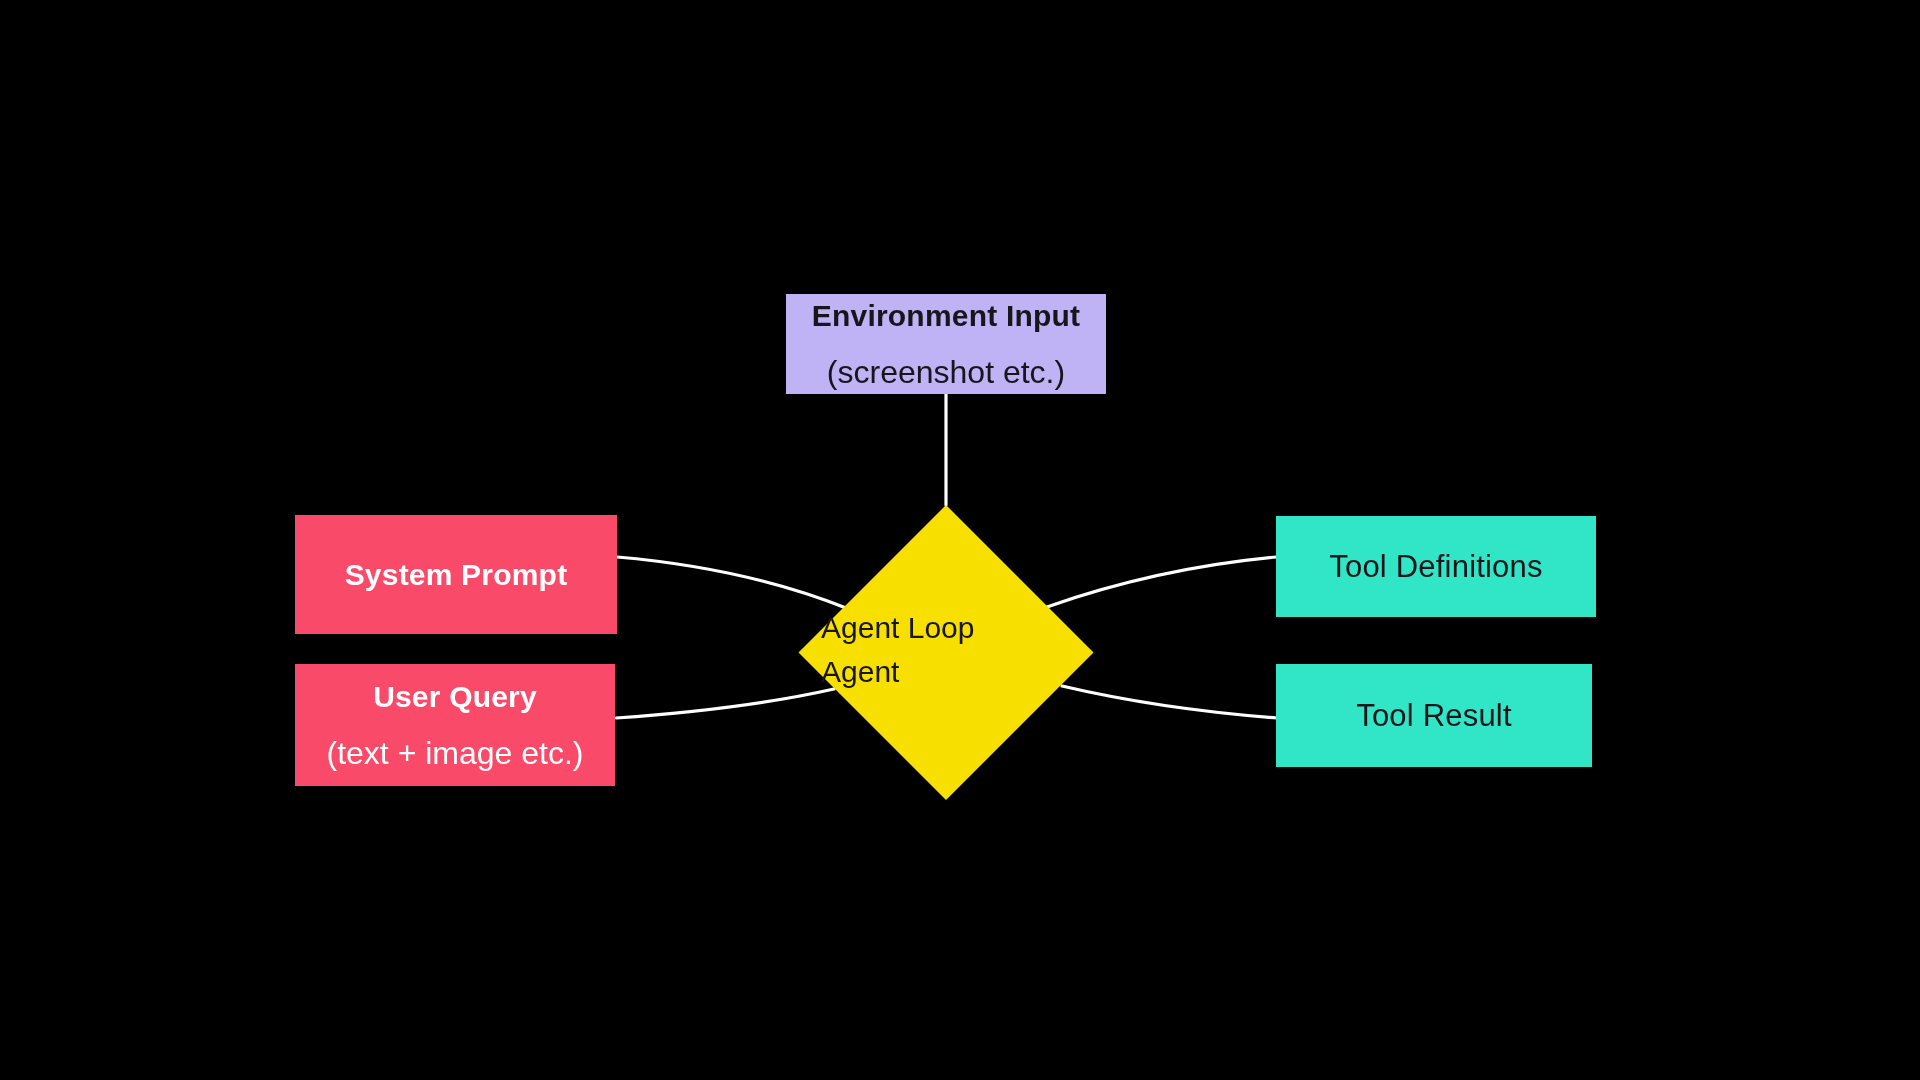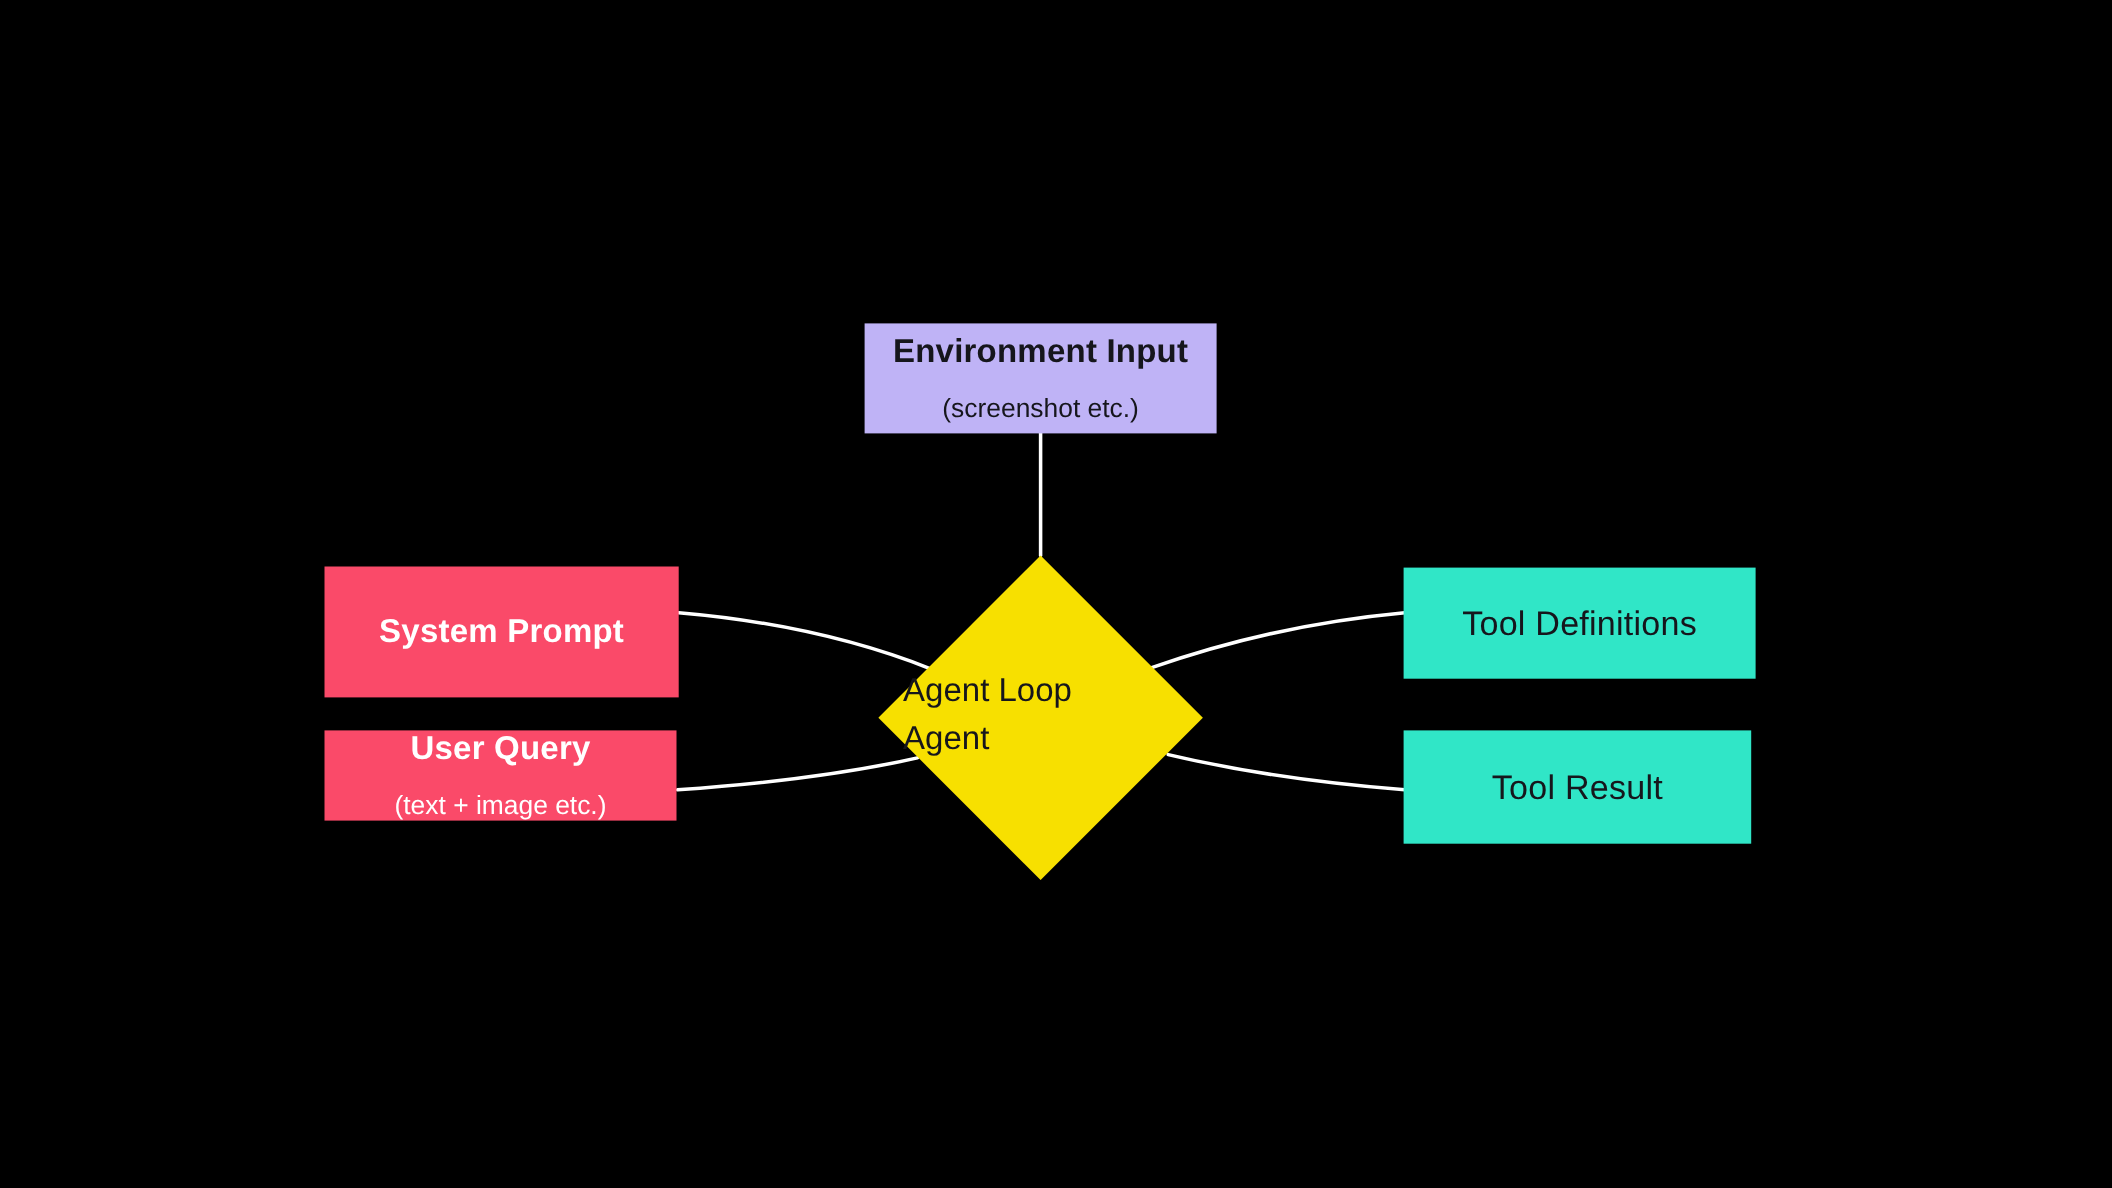--- a/index.html
+++ b/index.html
@@ -54,39 +54,39 @@
     text-align: center;
     gap: 20px;
   }
   .node-title {
     font-size: 30px;
     font-weight: 700;
     line-height: 1.2;
     letter-spacing: 0.2px;
   }
   .node-subtitle {
-    font-size: 24px;
+    font-size: 32px;
     font-weight: 400;
     line-height: 1.15;
   }
   .node-environment {
     left: 786px; top: 294px;
     width: 320px; height: 100px;
     background: var(--environment-fill);
     color: var(--dark-text);
   }
   .node-system-prompt {
     left: 295px; top: 515px;
     width: 322px; height: 119px;
     background: var(--prompt-fill);
     color: var(--light-text);
   }
   .node-user-query {
     left: 295px; top: 664px;
-    width: 320px; height: 82px;
+    width: 320px; height: 122px;
     background: var(--prompt-fill);
     color: var(--light-text);
   }
   .node-tool-definitions {
     left: 1276px; top: 516px;
     width: 320px; height: 101px;
     background: var(--tool-fill);
     color: var(--dark-text);
   }
   .node-tool-result {

